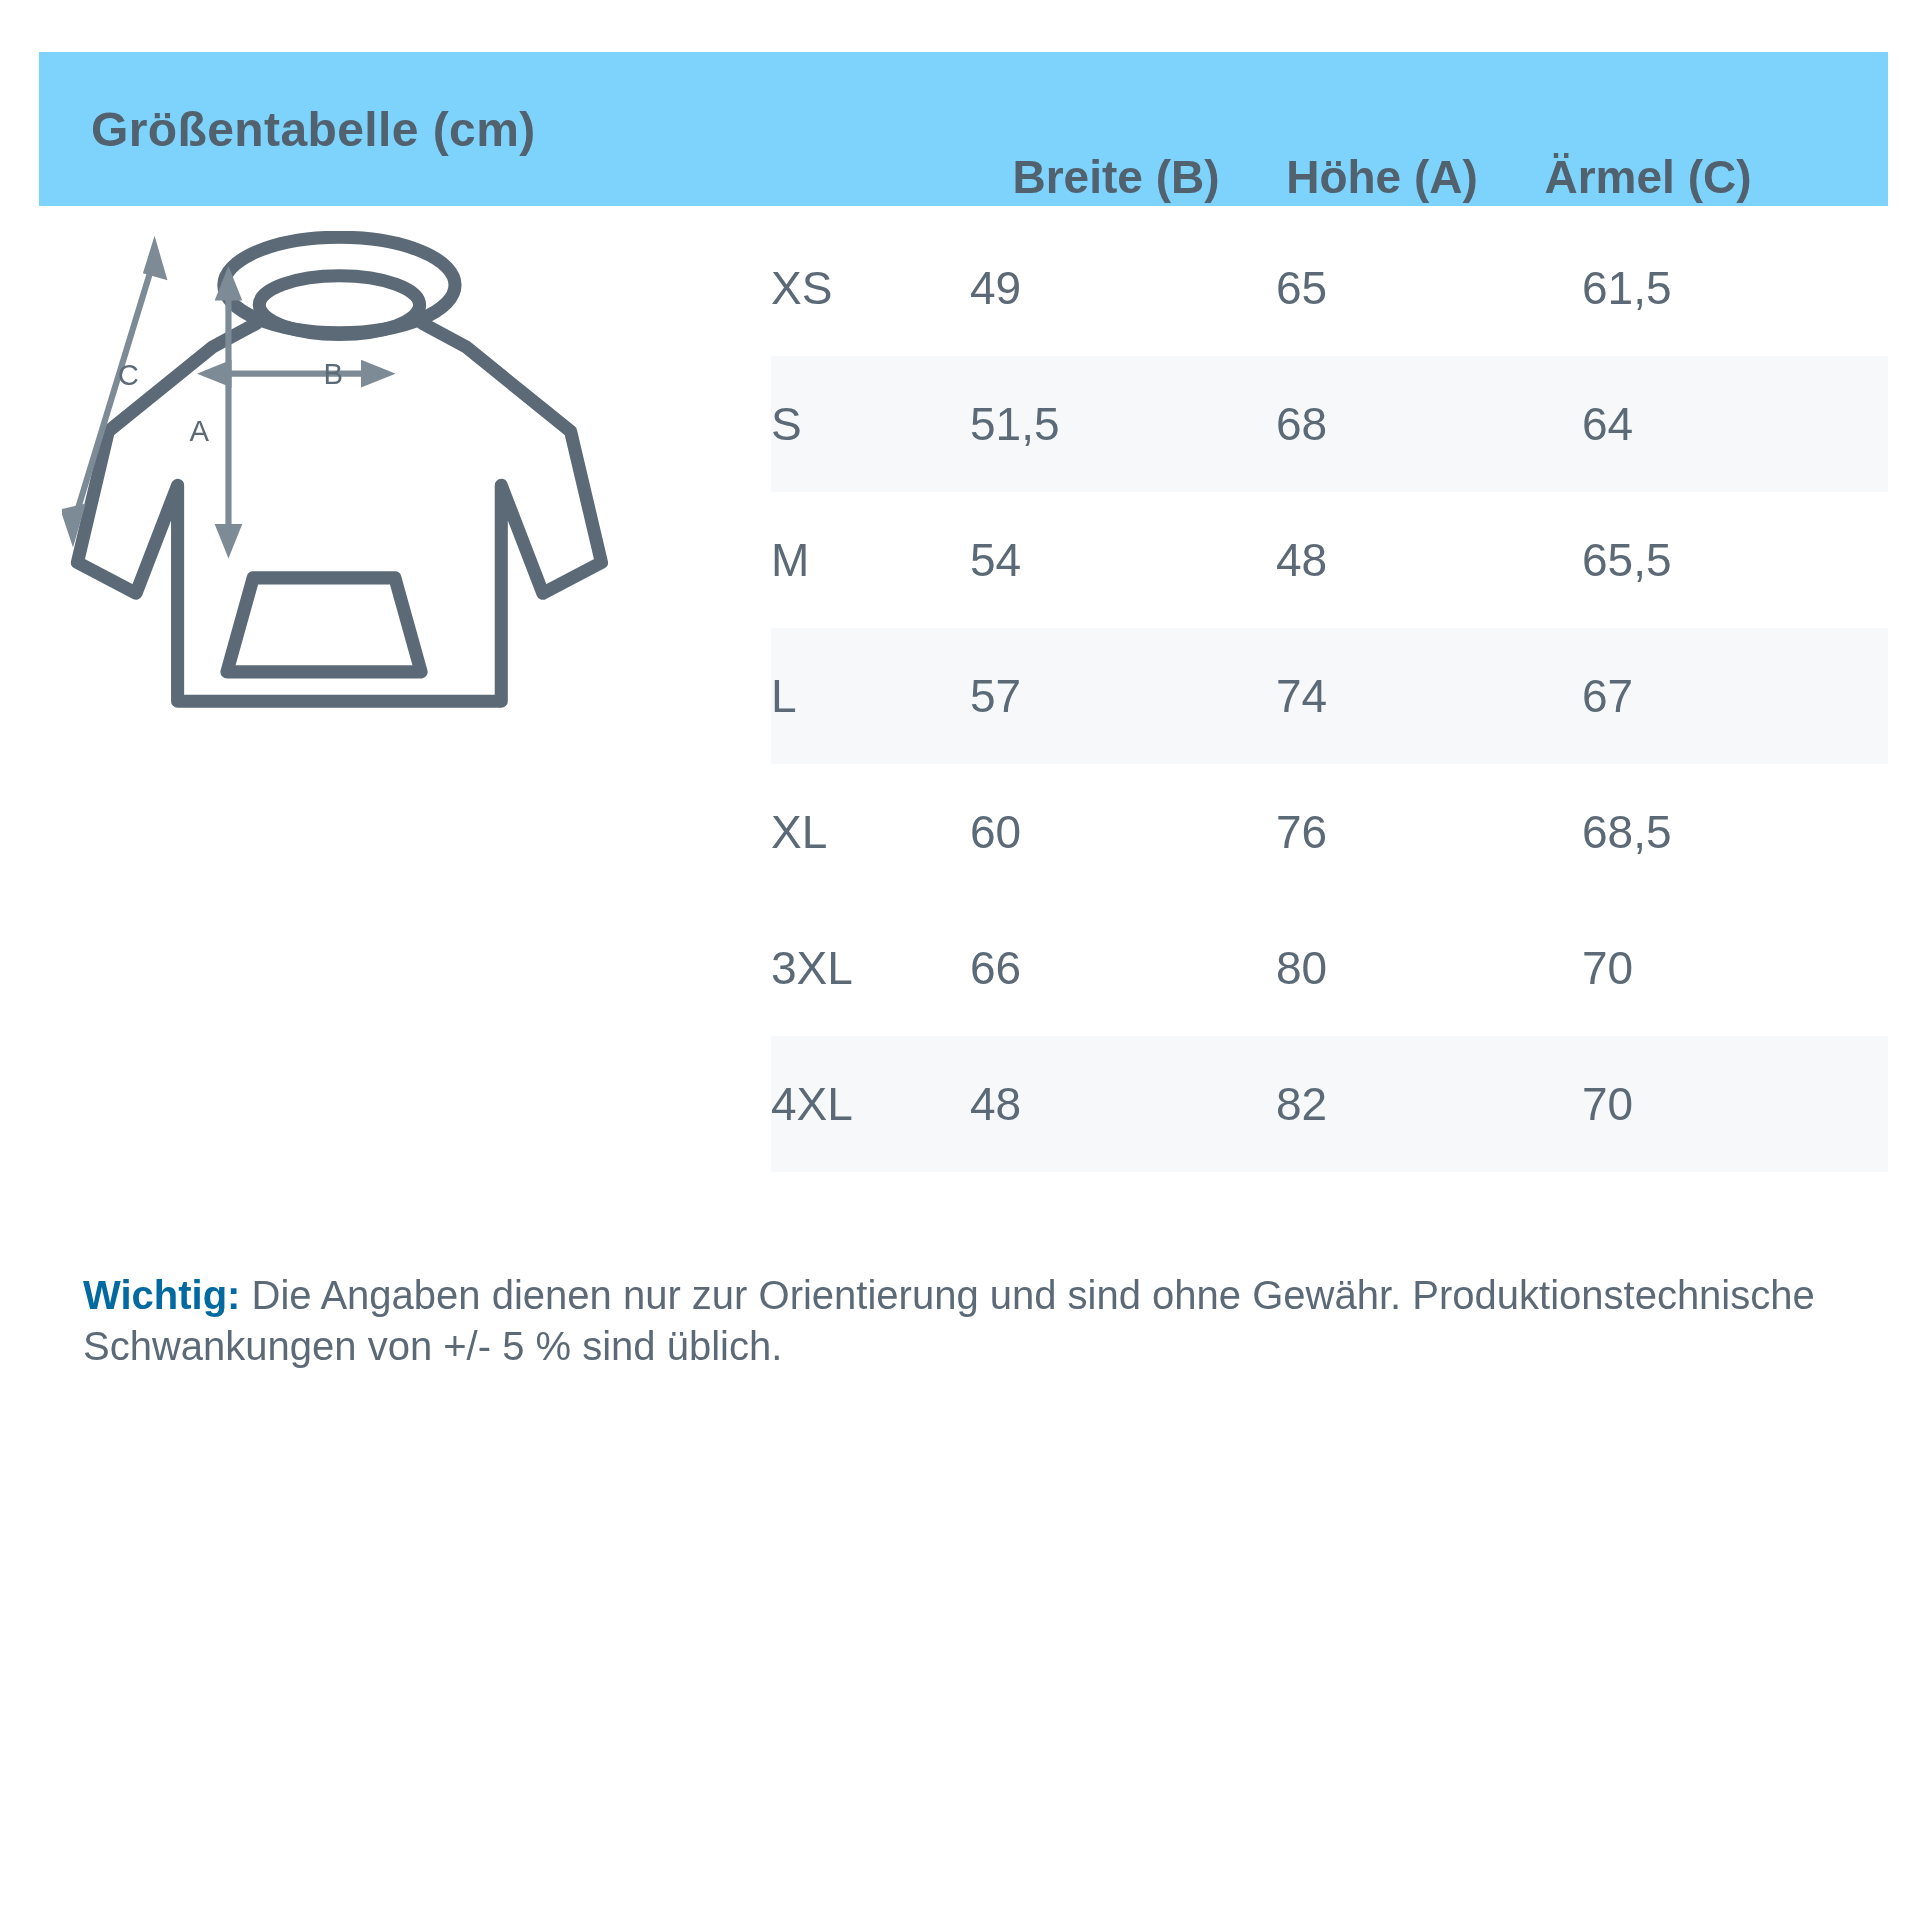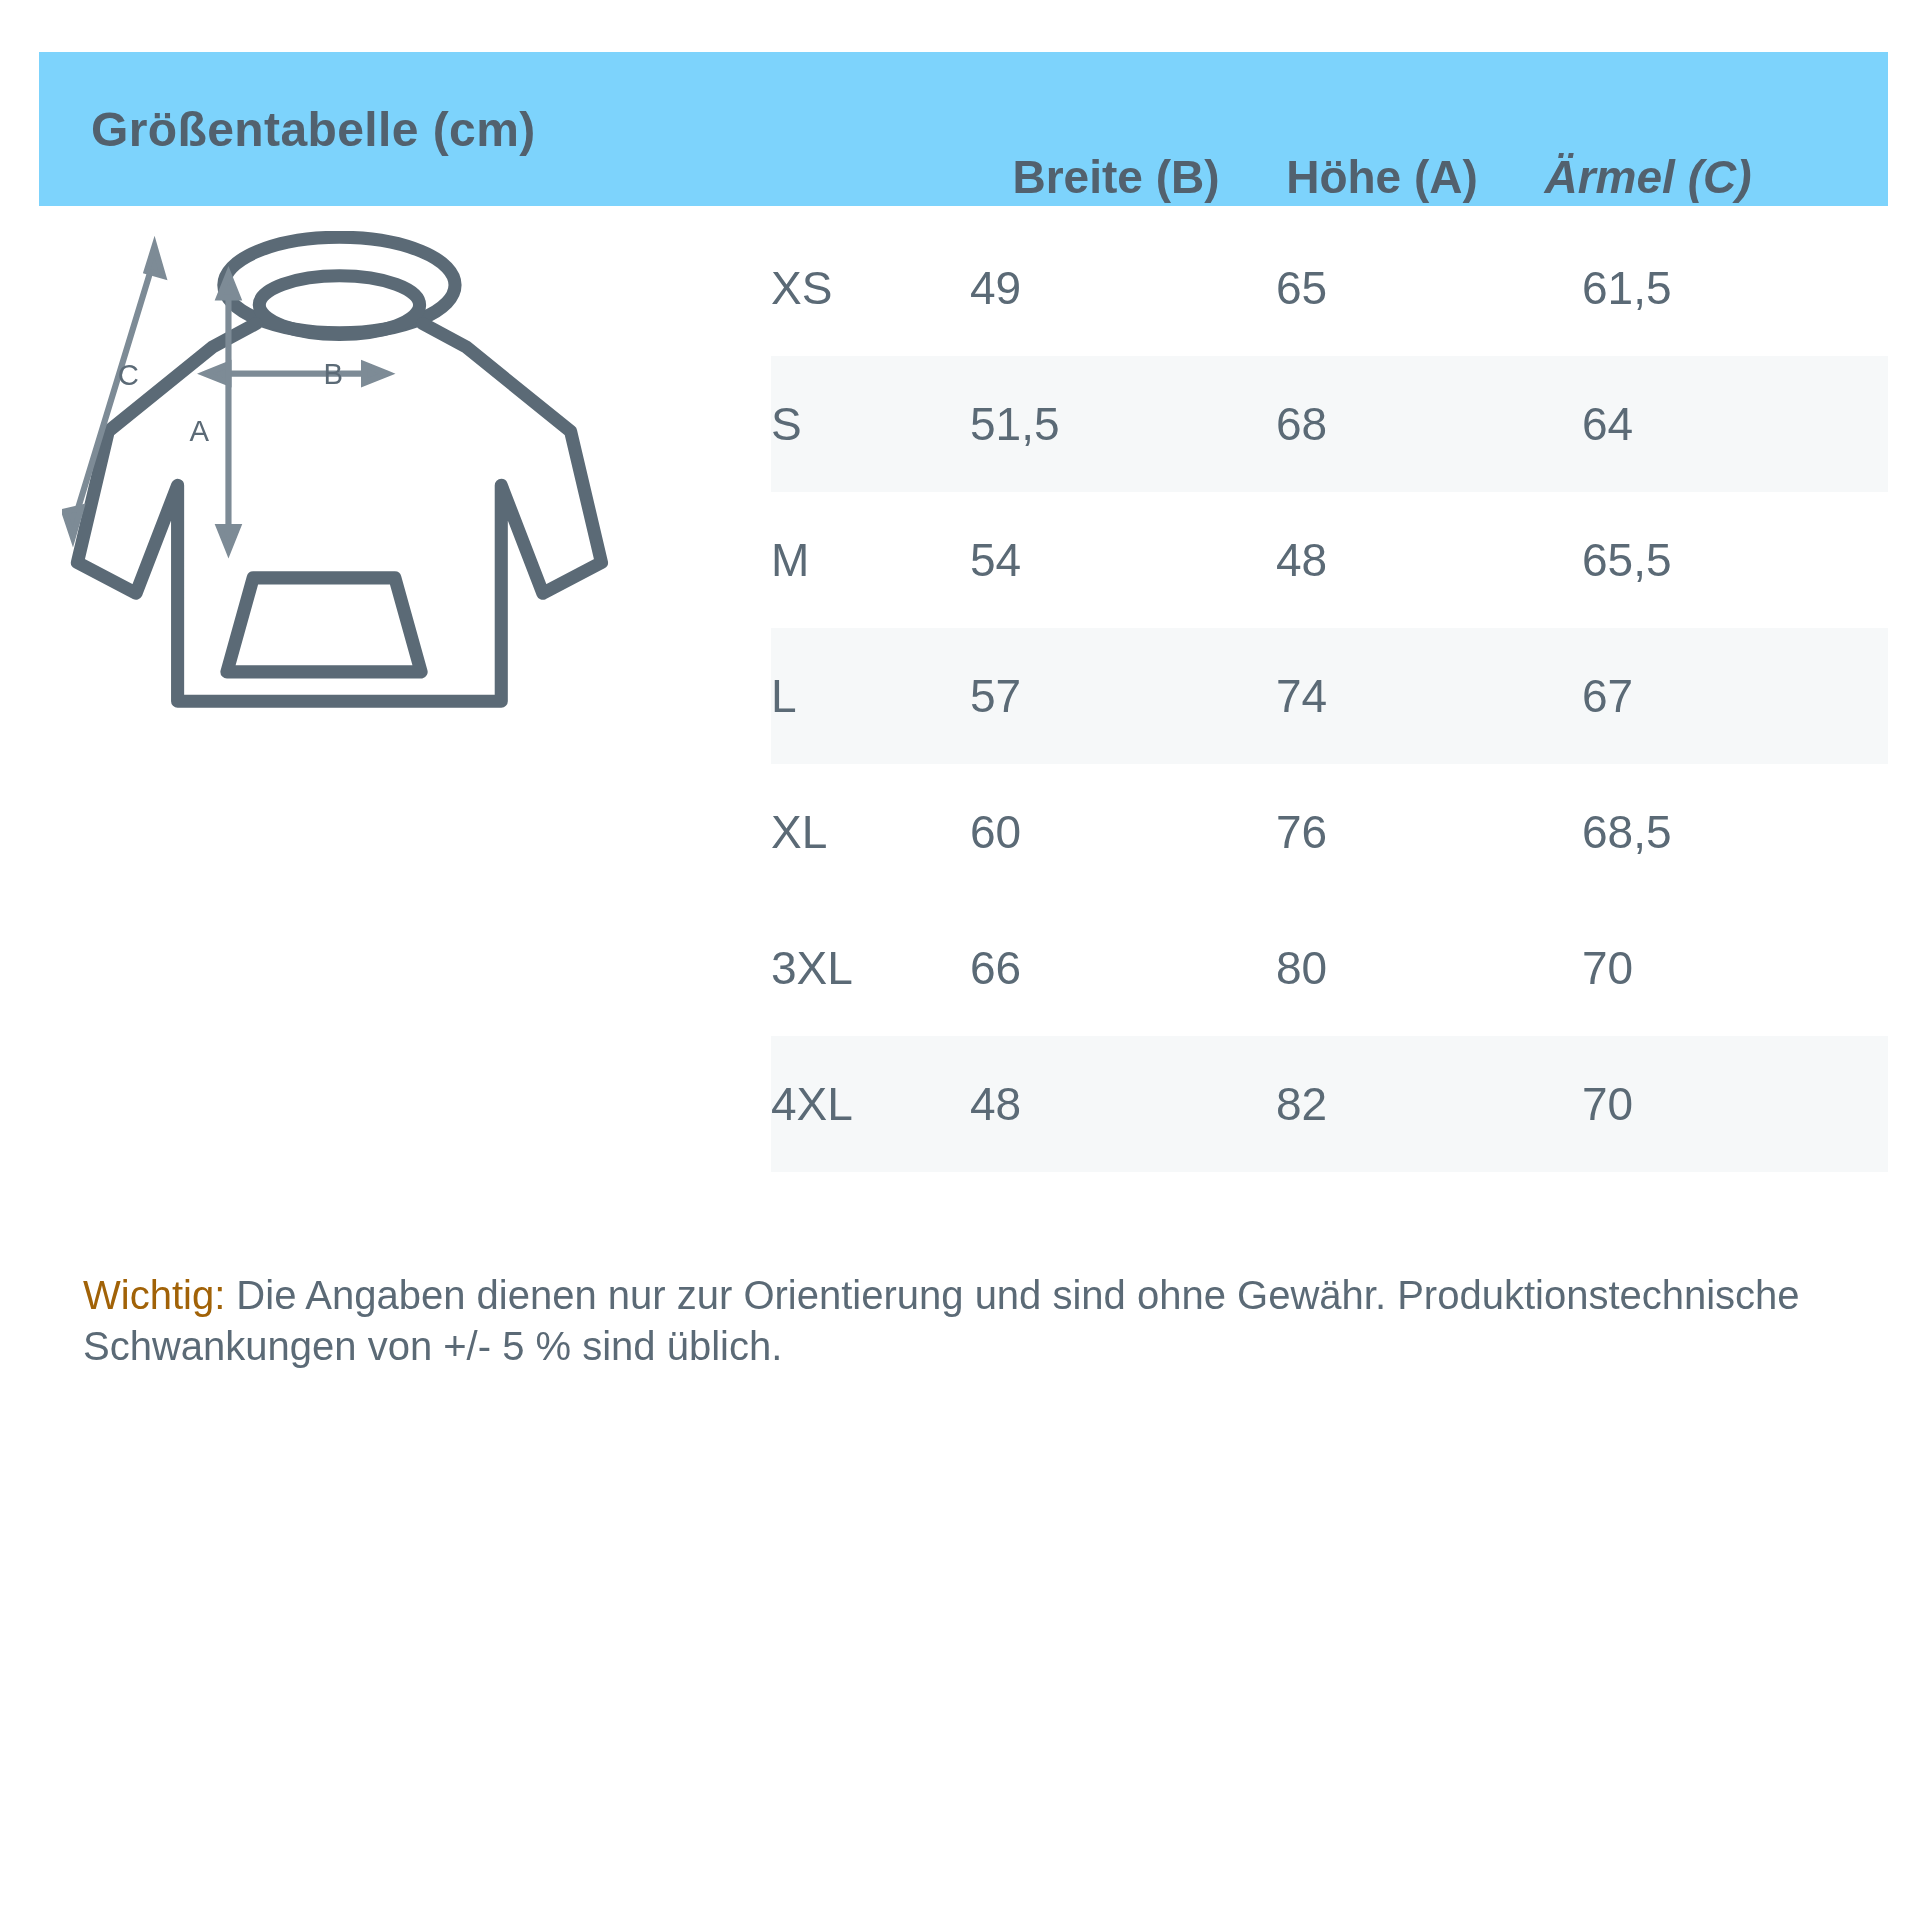--- a/index.html
+++ b/index.html
@@ -55,21 +55,21 @@
   .header-col {
     font-size: 46px;
     font-weight: bold;
     color: #52616e;
     text-align: center;
     white-space: nowrap;
   }
   .hc-size { width: 173px; }
   .hc-b    { width: 266px; }
   .hc-a    { width: 266px; }
-  .hc-c    { width: 266px; font-style: italic; }
+  .hc-c    { width: 266px; }
 
   
   .illustration {
     position: absolute;
     left: 62px;
     top: 231px;
     width: 709px;
     height: 609px;
   }
   .illustration svg { display: block; }
@@ -102,22 +102,22 @@
   .note {
     position: absolute;
     left: 83px;
     top: 1270px;
     width: 1795px;
     font-size: 40px;
     line-height: 1.28;
     color: #5b6a76;
   }
   .note b {
-    font-weight: normal;
-    color: #a16207;
+    font-weight: bold;
+    color: #0369a1;
   }
 </style>
 </head>
 <body>
 
 <div class="page">
 
   <div class="header-band">
     <div class="header-title">Größentabelle (cm)</div>
     <div class="header-cols">

